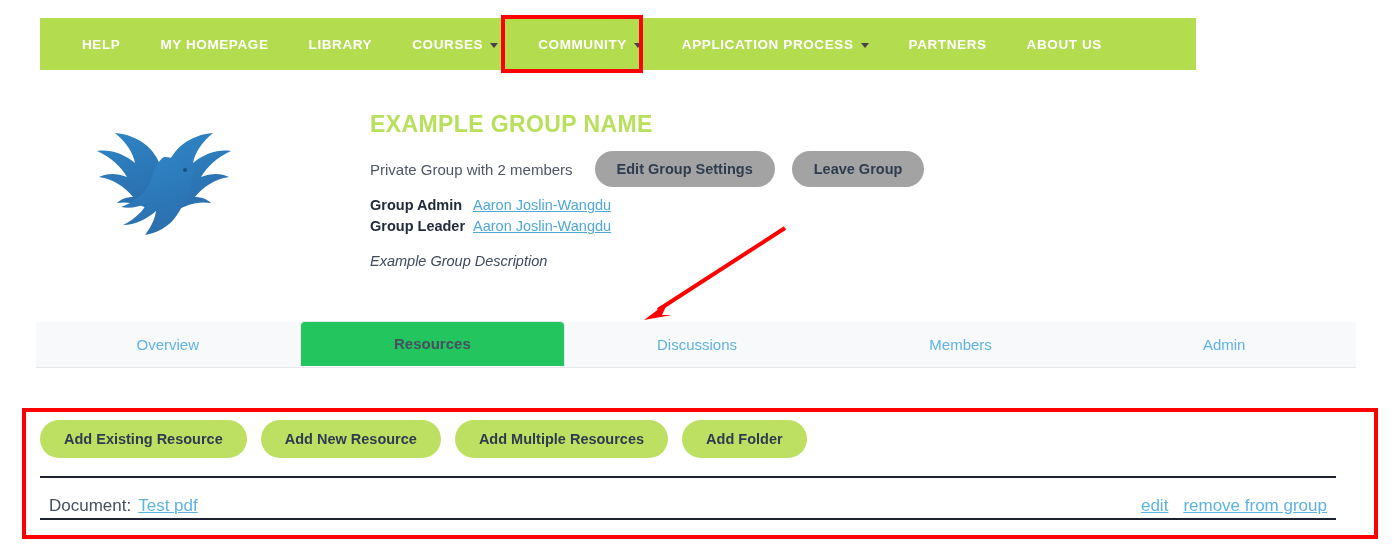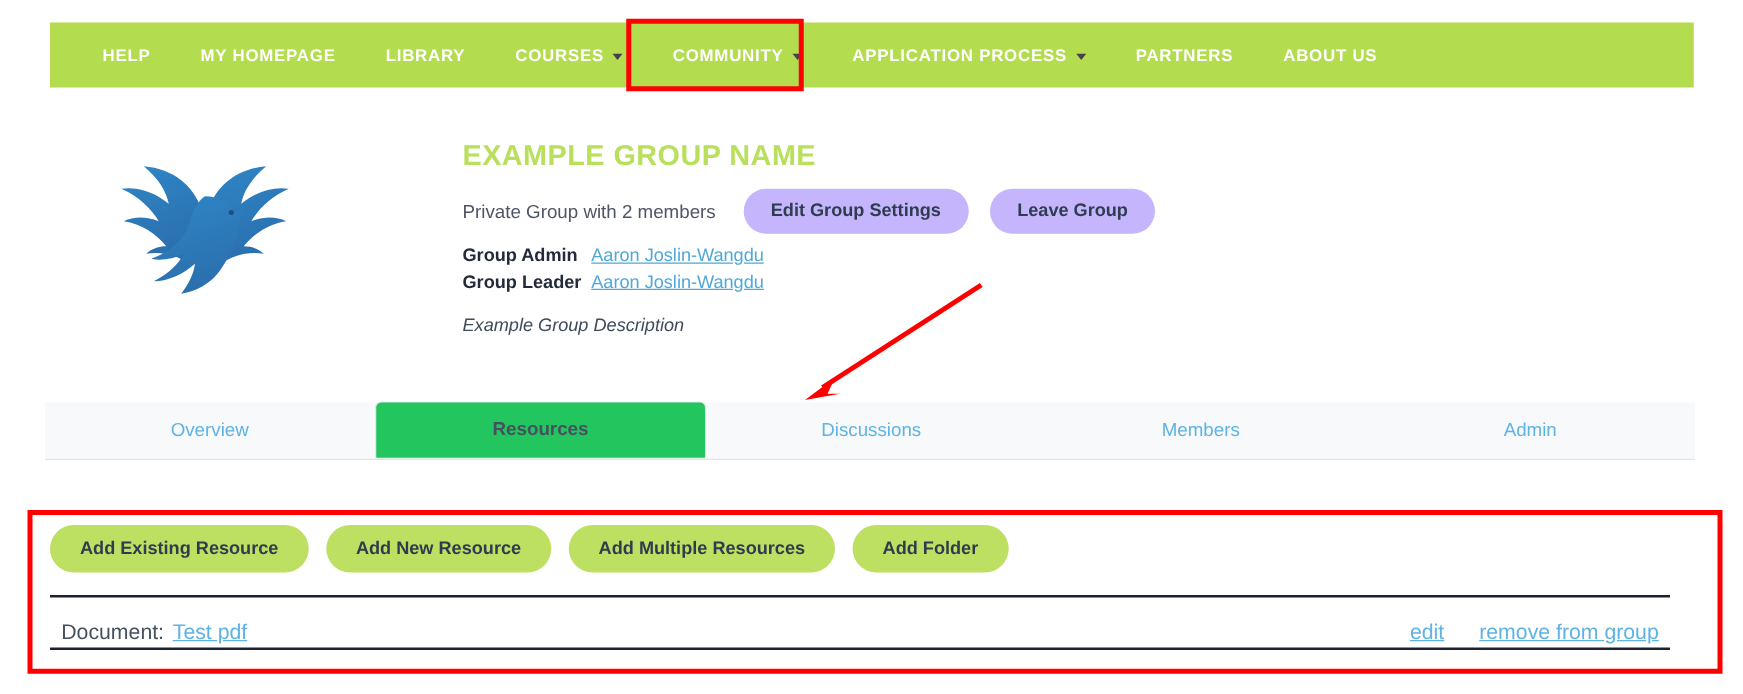--- a/index.html
+++ b/index.html
@@ -14,21 +14,21 @@
     font-family: "Liberation Sans", sans-serif;
     overflow: hidden;
     position: relative;
   }
 
   
   .navbar {
     position: absolute;
     left: 40px;
     top: 18px;
-    width: 1315px;
+    width: 1156px;
     height: 52px;
     background: #b4dc4f;
     display: flex;
     align-items: center;
     padding-left: 22px;
   }
   .nav-item {
     color: #ffffff;
     font-size: 13.5px;
     font-weight: bold;
@@ -84,21 +84,21 @@
     gap: 0px;
     margin-bottom: 10px;
   }
   .meta-text {
     color: #4e5666;
     font-size: 15px;
     margin-right: 22px;
     white-space: nowrap;
   }
   .pill-btn {
-    background: #c4b5fd;
+    background: #a3a3a3;
     color: #2f3c4f;
     border: none;
     border-radius: 22px;
     font-size: 14.5px;
     font-weight: bold;
     font-family: "Liberation Sans", sans-serif;
     padding: 10px 22px;
     cursor: pointer;
     white-space: nowrap;
     margin-right: 17px;
@@ -204,21 +204,21 @@
     gap: 7px;
   }
   .doc-link {
     color: #5eb3e4;
     text-decoration: underline;
     cursor: pointer;
     font-size: 17px;
   }
   .doc-actions {
     display: flex;
-    gap: 28px;
+    gap: 15px;
   }
   .doc-action {
     color: #5eb3e4;
     text-decoration: underline;
     font-size: 17px;
     cursor: pointer;
   }
 
   
   .anno-box {

